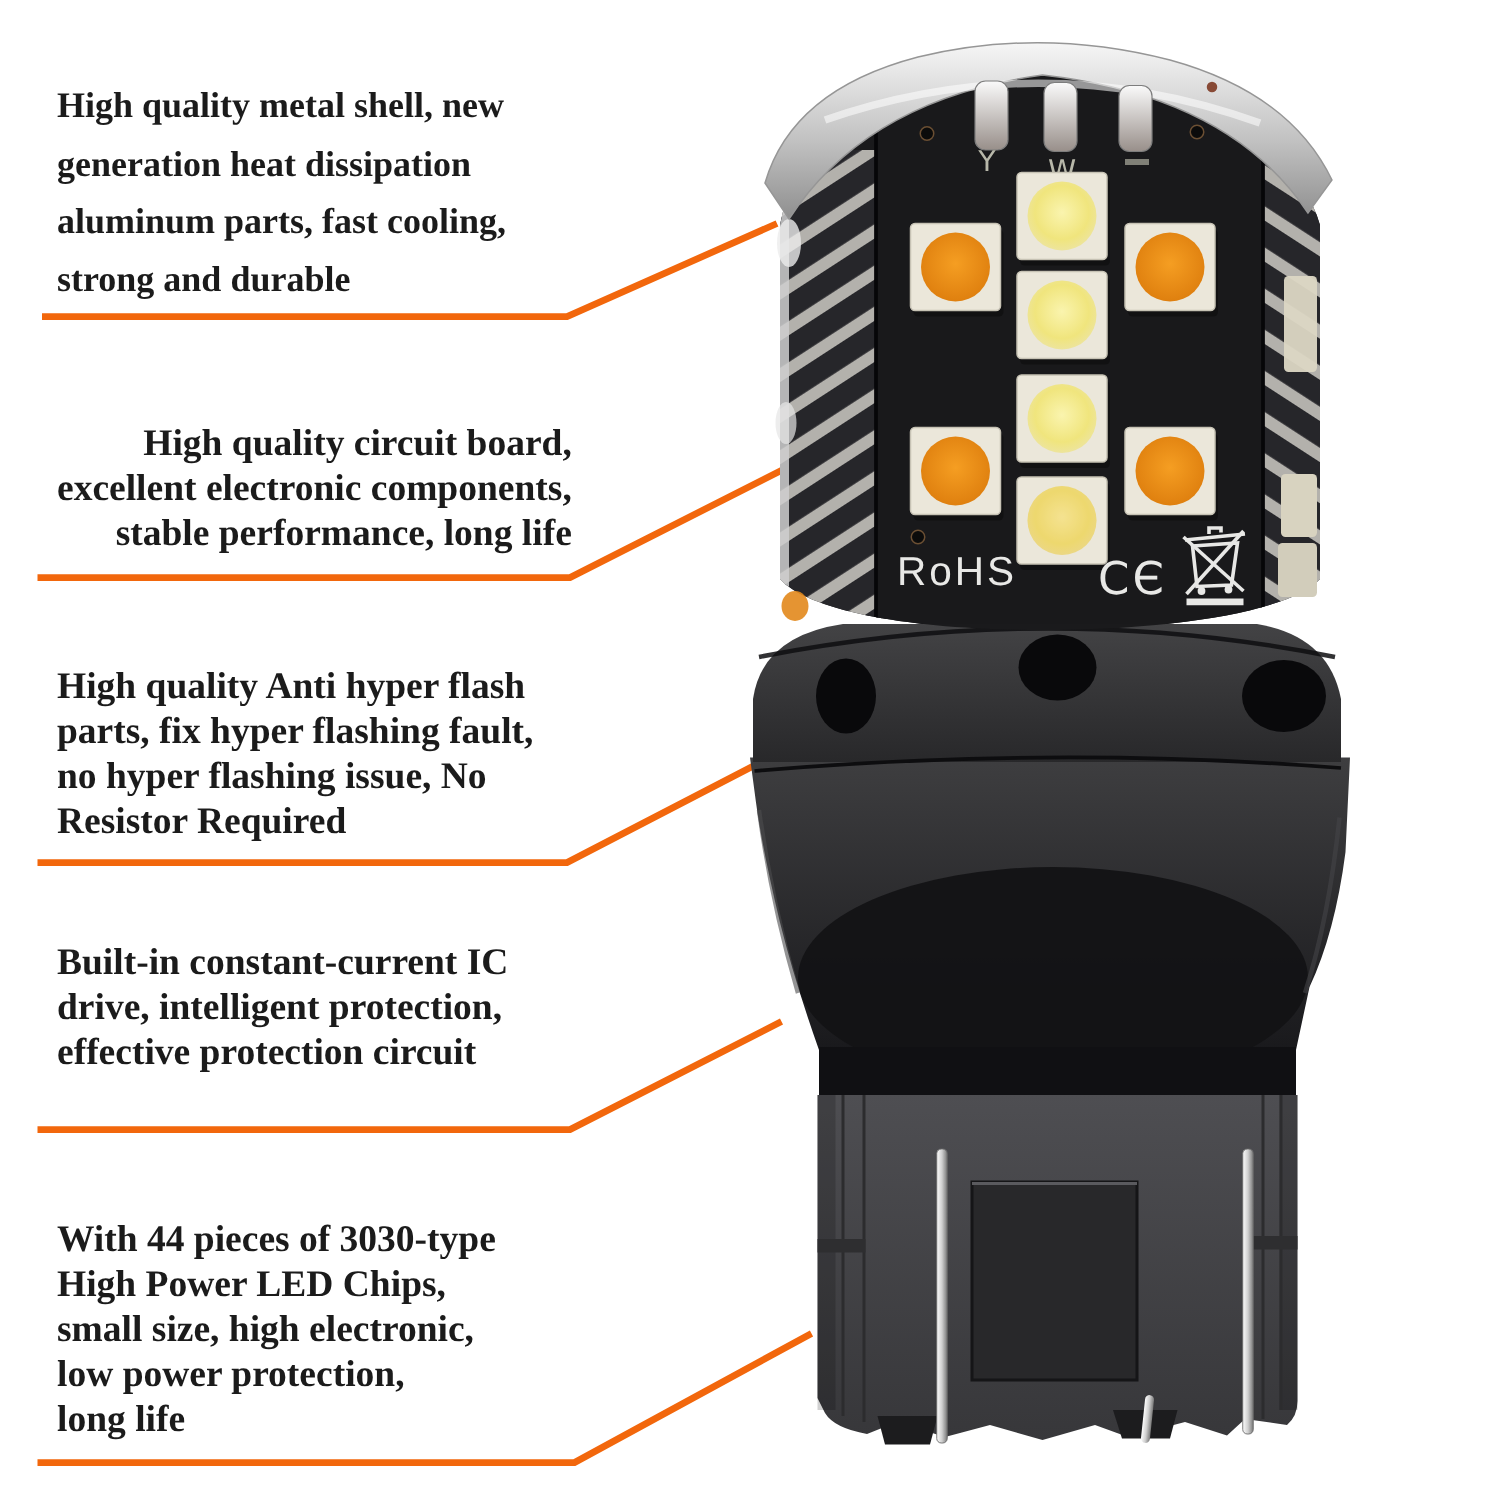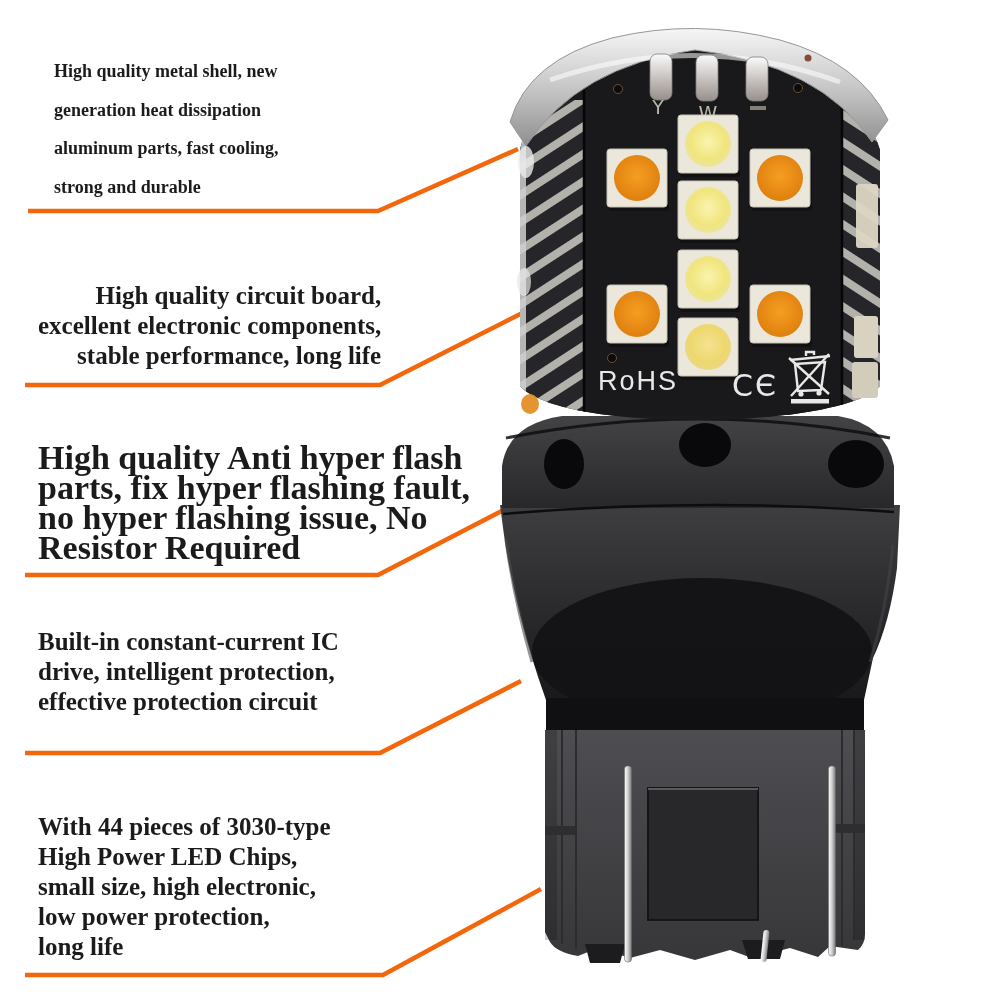--- a/index.html
+++ b/index.html
@@ -3,23 +3,23 @@
 <meta charset="utf-8">
 <style>
   html,body{margin:0;padding:0;background:#ffffff;}
   .canvas{
     position:relative;width:1000px;height:1000px;background:#ffffff;overflow:hidden;
     font-family:"Liberation Serif", serif;
   }
   .arrows{position:absolute;left:0;top:0;width:1000px;height:1000px;}
   .feature{position:absolute;left:38px;color:#1b1b1b;font-weight:bold;}
   .feature .fline{white-space:nowrap;}
-  .f1{top:52px;font-size:18px;line-height:38.5px;margin-left:16px;}
+  .f1{top:52px;font-size:24px;line-height:38.5px;}
   .f2{top:281px;font-size:25px;line-height:30px;text-align:right;}
-  .f3{top:443px;font-size:34px;line-height:30px;}
+  .f3{top:443px;font-size:25px;line-height:30px;}
   .f4{top:627px;font-size:25px;line-height:30px;}
   .f5{top:812px;font-size:25px;line-height:30px;}
   .bulb{position:absolute;left:490px;top:0;width:420px;height:1000px;}
 </style>
 </head>
 <body>
 
 <div class="canvas">
 
   <svg class="arrows" viewBox="0 0 1000 1000">

